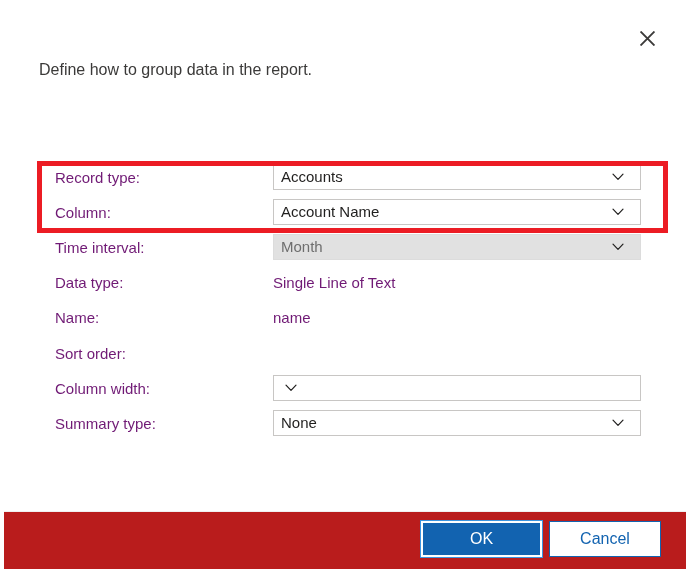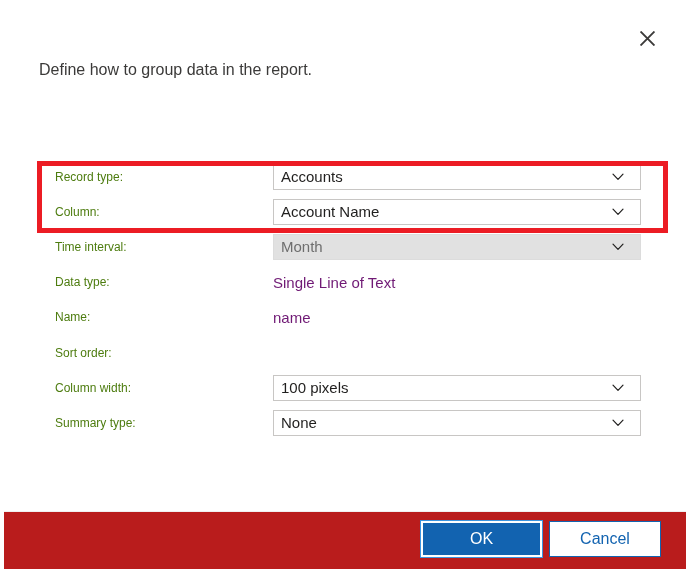--- a/index.html
+++ b/index.html
@@ -74,22 +74,22 @@
     position: absolute;
     left: 0;
     width: 686px;
     height: 34px;
   }
   .row-label {
     position: absolute;
     left: 55px;
     top: 50%;
     transform: translateY(-50%);
-    font-size: 12px;
-    color: #4d7c0f;
+    font-size: 15px;
+    color: #701a75;
     white-space: nowrap;
   }
   .field {
     position: absolute;
     left: 273px;
     top: 50%;
     transform: translateY(-50%);
     width: 368px;
     height: 26px;
     box-sizing: border-box;
@@ -253,21 +253,20 @@
       <div class="form-row" style="top: 140px;">
         <div class="row-label">Name:</div>
         <div class="static-value">name</div>
       </div>
       <div class="form-row" style="top: 176px;">
         <div class="row-label">Sort order:</div>
       </div>
       <div class="form-row" style="top: 211px;">
         <div class="row-label">Column width:</div>
         <div class="field combo">
-          <span class="combo-text">100 pixels</span>
           <span class="chev">
             <svg width="12" height="8" viewBox="0 0 12 8" aria-hidden="true">
               <path d="M1 1.2 L6 6.4 L11 1.2" fill="none" stroke="#201f1e" stroke-width="1.2" stroke-linecap="round" stroke-linejoin="round"></path>
             </svg>
           </span>
         </div>
       </div>
       <div class="form-row" style="top: 246px;">
         <div class="row-label">Summary type:</div>
         <div class="field combo">

